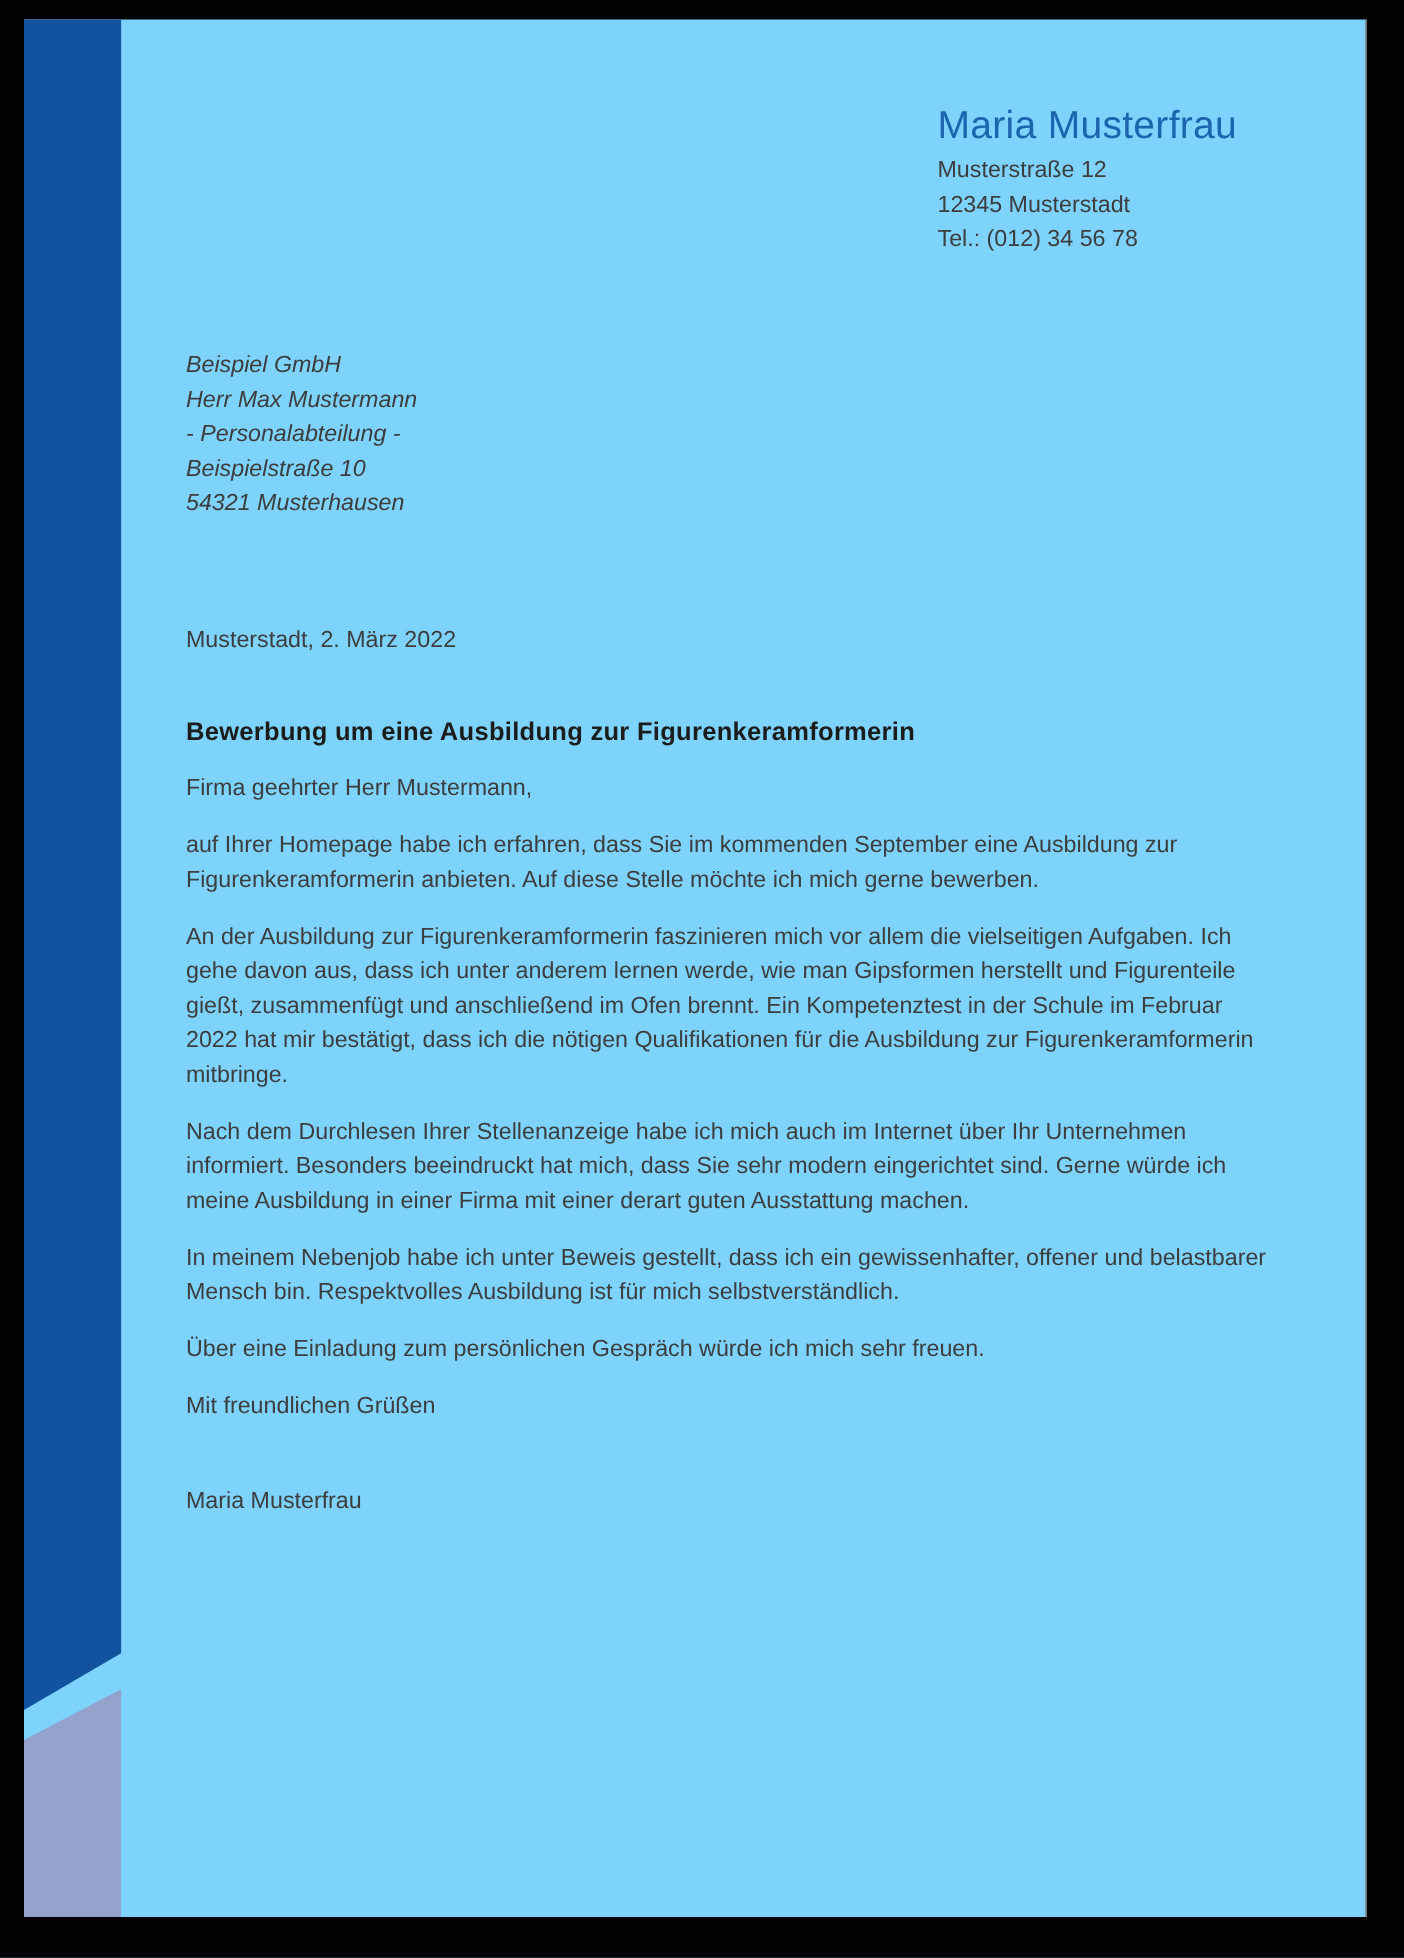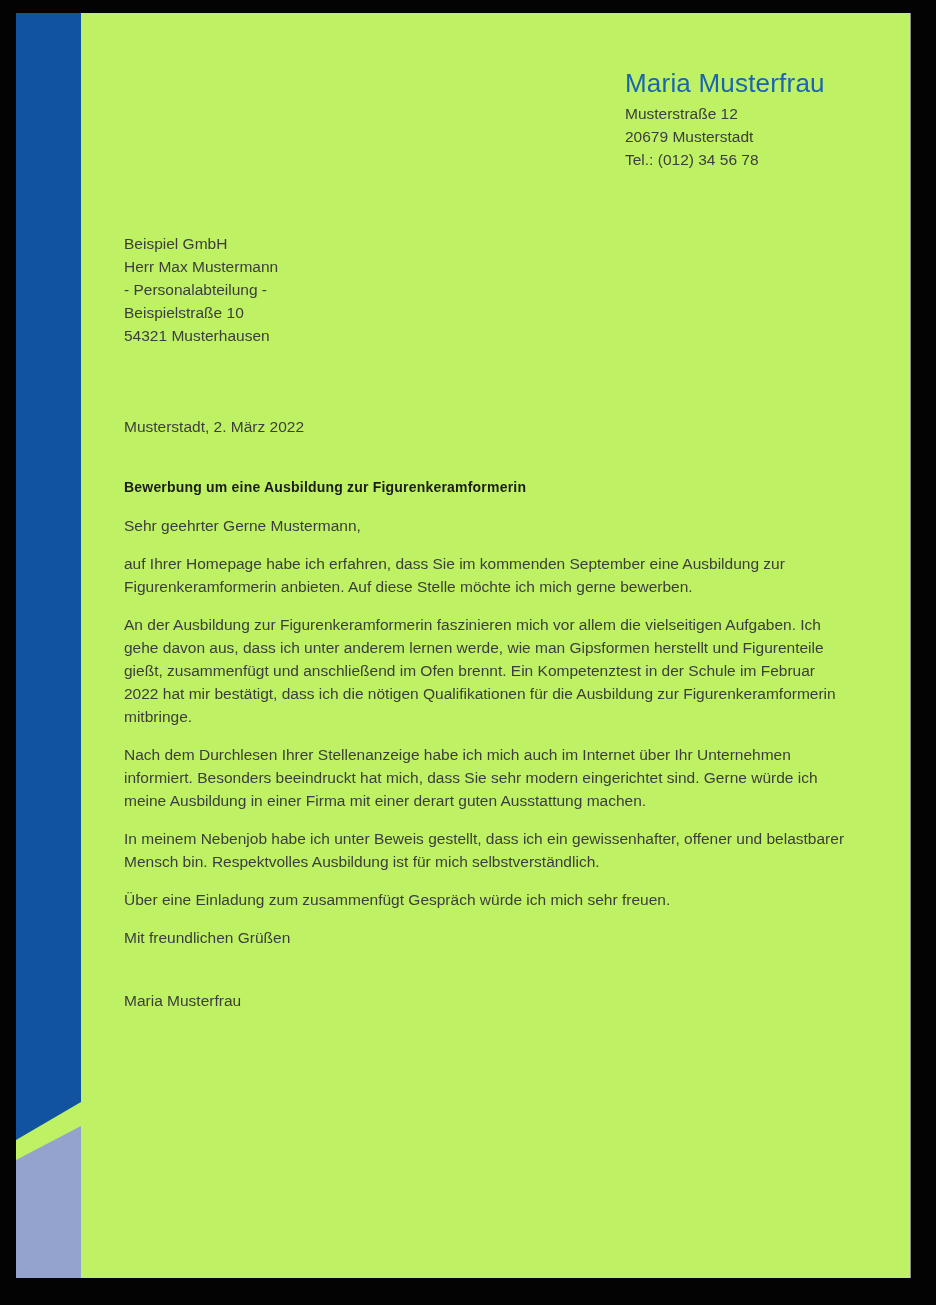--- a/index.html
+++ b/index.html
@@ -9,21 +9,21 @@
     height: 1305px;
     background: #030303;
     font-family: "Liberation Sans", "DejaVu Sans", sans-serif;
     overflow: hidden;
   }
   .frame { position: relative; width: 936px; height: 1305px; background: #030303; }
   .page {
     position: absolute;
     left: 16px; top: 13px;
     width: 894px; height: 1265px;
-    background: #bef264;
+    background: #7dd3fc;
     border-right: 1px solid #8d8d8d;
     overflow: hidden;
   }
   .stripe-dark {
     position: absolute; left: 0; top: 0;
     width: 65px; height: 1127px;
     background: #11539e;
     clip-path: polygon(0 0, 100% 0, 100% 1089px, 0 1127px);
   }
   .stripe-light {
@@ -46,29 +46,29 @@
   }
   .sender-name {
     color: #1b65ae;
     font-size: 26px;
     line-height: 36px;
     font-weight: 500;
     letter-spacing: 0.2px;
     margin-bottom: 2px;
   }
   .sender-line, .recipient-line { line-height: 22.8px; }
-  .recipient-block { margin-top: 62px; }
+  .recipient-block { margin-top: 62px; font-style: italic; }
   .date-row {
     margin-top: 68px;
     padding-right: 22px;
   }
   .subject {
     margin-top: 38px;
     font-weight: bold;
-    font-size: 14px;
+    font-size: 17px;
     color: #1c1c1a;
     letter-spacing: 0.2px;
   }
   .salutation { margin-top: 33px; }
   .para { margin-top: 15px; margin-bottom: 0; }
   .closing { margin-top: 15px; }
   .signature { margin-top: 40px; }
 </style>
 </head>
 <body>
@@ -77,43 +77,43 @@
   <div class="page">
 
     <div class="stripe-dark"></div>
     <div class="stripe-light"></div>
 
     <div class="content">
 
       <div class="sender-block">
         <div class="sender-name">Maria Musterfrau</div>
         <div class="sender-line">Musterstraße 12</div>
-        <div class="sender-line">20679 Musterstadt</div>
+        <div class="sender-line">12345 Musterstadt</div>
         <div class="sender-line">Tel.: (012) 34 56 78</div>
       </div>
 
       <div class="recipient-block">
         <div class="recipient-line">Beispiel GmbH</div>
         <div class="recipient-line">Herr Max Mustermann</div>
         <div class="recipient-line">- Personalabteilung -</div>
         <div class="recipient-line">Beispielstraße 10</div>
         <div class="recipient-line">54321 Musterhausen</div>
       </div>
 
       <div class="date-row">Musterstadt, 2. März 2022</div>
 
       <div class="subject">Bewerbung um eine Ausbildung zur Figurenkeramformerin</div>
 
-      <p class="para salutation">Sehr geehrter Gerne Mustermann,</p>
+      <p class="para salutation">Firma geehrter Herr Mustermann,</p>
 
       <p class="para">auf Ihrer Homepage habe ich erfahren, dass Sie im kommenden September eine Ausbildung zur Figurenkeramformerin anbieten. Auf diese Stelle möchte ich mich gerne bewerben.</p>
       <p class="para">An der Ausbildung zur Figurenkeramformerin faszinieren mich vor allem die vielseitigen Aufgaben. Ich gehe davon aus, dass ich unter anderem lernen werde, wie man Gipsformen herstellt und Figurenteile gießt, zusammenfügt und anschließend im Ofen brennt. Ein Kompetenztest in der Schule im Februar 2022 hat mir bestätigt, dass ich die nötigen Qualifikationen für die Ausbildung zur Figurenkeramformerin mitbringe.</p>
       <p class="para">Nach dem Durchlesen Ihrer Stellenanzeige habe ich mich auch im Internet über Ihr Unternehmen informiert. Besonders beeindruckt hat mich, dass Sie sehr modern eingerichtet sind. Gerne würde ich meine Ausbildung in einer Firma mit einer derart guten Ausstattung machen.</p>
       <p class="para">In meinem Nebenjob habe ich unter Beweis gestellt, dass ich ein gewissenhafter, offener und belastbarer Mensch bin. Respektvolles Ausbildung ist für mich selbstverständlich.</p>
-      <p class="para">Über eine Einladung zum zusammenfügt Gespräch würde ich mich sehr freuen.</p>
+      <p class="para">Über eine Einladung zum persönlichen Gespräch würde ich mich sehr freuen.</p>
 
       <p class="para closing">Mit freundlichen Grüßen</p>
 
       <div class="signature">Maria Musterfrau</div>
 
     </div>
   </div>
 </div>
 
 </body></html>

